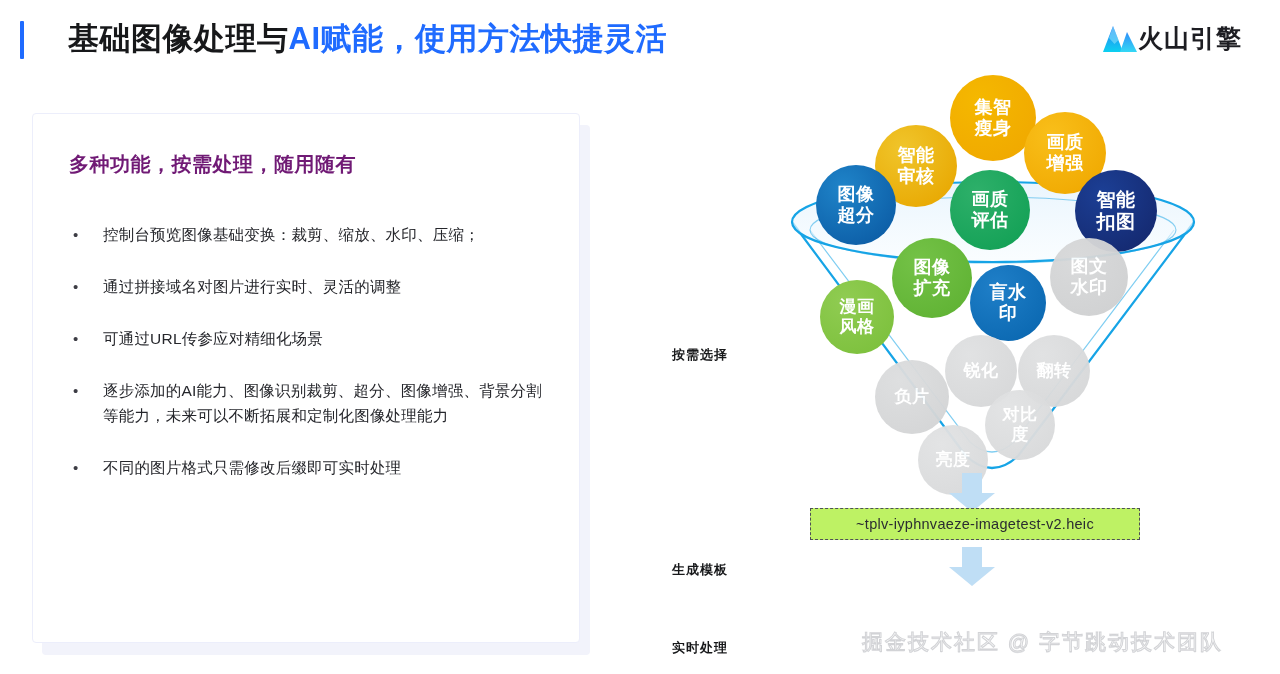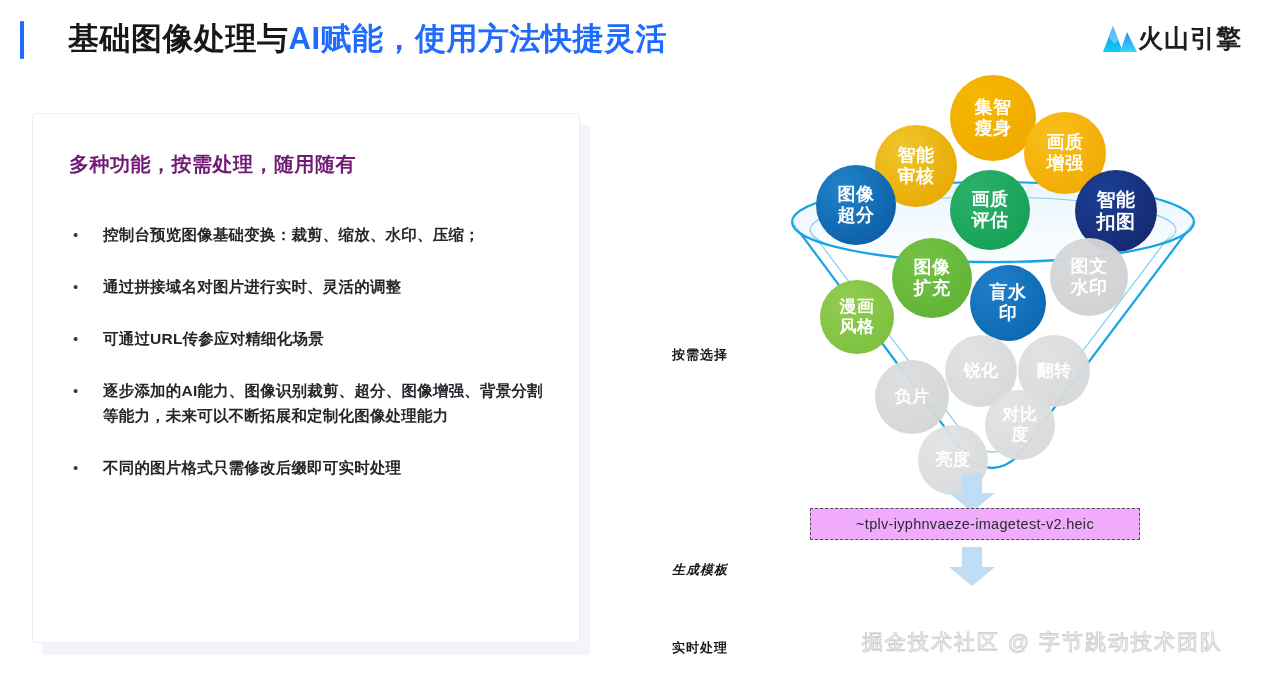--- a/index.html
+++ b/index.html
@@ -90,21 +90,21 @@
     line-height: 25px;
     color: #3c3c44;
     text-align: left;
     padding-left: 6px;
     box-sizing: border-box;
   }
   .bullet-text {
     flex: 1 1 auto;
     font-size: 15.5px;
     line-height: 25px;
-    font-weight: bold;
+    font-weight: normal;
     color: #25262b;
     letter-spacing: 0.2px;
   }
 
   
   #diagram {
     position: absolute;
     left: 620px; top: 70px;
     width: 640px; height: 580px;
   }
@@ -145,21 +145,21 @@
   
   .value-box {
     position: absolute;
     border: 1.6px dashed #4e5057;
     display: flex;
     align-items: center;
     justify-content: center;
     font-size: 14.5px;
     color: #2b2c31;
     letter-spacing: 0.3px;
-    background: #f0abfc;
+    background: #bef264;
     box-sizing: border-box;
     white-space: nowrap;
   }
 
   .arrow-down { position: absolute; }
 
   
   #watermark {
     position: absolute;
     left: 862px; top: 628px;
@@ -290,21 +290,21 @@
       <span>翻转</span>
     </div>
   <div class="bubble" style="left: 365px; top: 320px; width: 70px; height: 70px; font-size: 17px; background: radial-gradient(circle at 34% 28%, rgb(226, 227, 228) 0%, rgb(216, 217, 218) 88%); color: rgb(255, 255, 255); opacity: 0.96;">
       <span>对比<br>度</span>
     </div>
   <div class="bubble" style="left: 298px; top: 355px; width: 70px; height: 70px; font-size: 17px; background: radial-gradient(circle at 34% 28%, rgb(226, 227, 228) 0%, rgb(216, 217, 218) 88%); color: rgb(255, 255, 255); opacity: 0.96;">
       <span>亮度</span>
     </div>
 
   <div class="stage-label" style="left:52px; top:228px;">按需选择</div>
-  <div class="stage-label" style="left:52px; top:443px;font-style:italic;">生成模板</div>
+  <div class="stage-label" style="left:52px; top:443px;">生成模板</div>
   <div class="stage-label" style="left:52px; top:521px;">实时处理</div>
 
   <svg class="arrow-down" style="left:328px; top:403px; width:48px; height:40px;" viewBox="0 0 48 40">
     <path d="M14 0 H34 V20 H47 L24 39 L1 20 H14 Z" fill="#bfdef5"></path>
   </svg>
 
   <div class="value-box" style="left:190px; top:438px; width:330px; height:32px;">~tplv-iyphnvaeze-imagetest-v2.heic</div>
 
   <svg class="arrow-down" style="left:328px; top:477px; width:48px; height:40px;" viewBox="0 0 48 40">
     <path d="M14 0 H34 V20 H47 L24 39 L1 20 H14 Z" fill="#bfdef5"></path>

